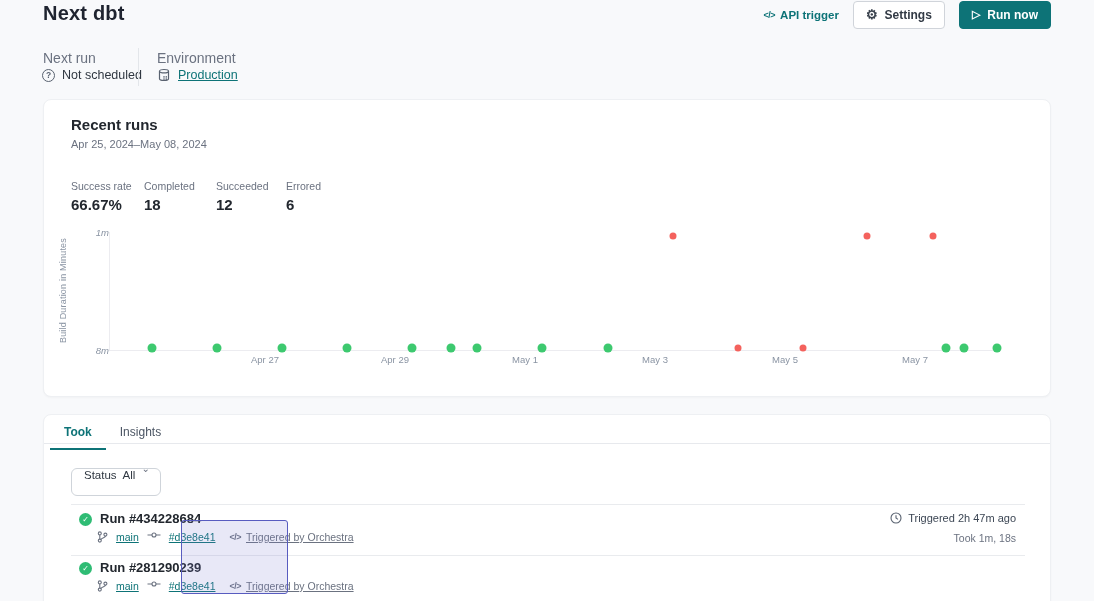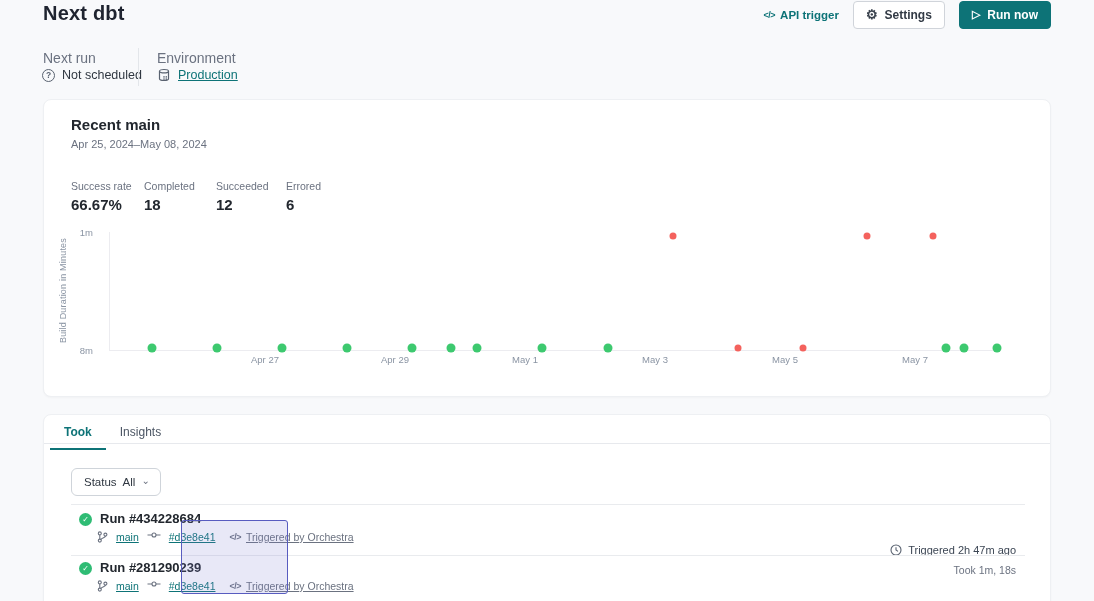--- a/index.html
+++ b/index.html
@@ -44,53 +44,53 @@
   .rr-range { left:27px; top:38px; font-size:11px; color:#6b7280; }
   .rr-stats { left:27px; top:80px; display:flex; }
   .stat { display:flex; flex-direction:column; gap:4px; }
   .stat-label { font-size:10.5px; color:#6b7280; }
   .stat-value { font-size:15px; font-weight:700; color:#22272e; }
 
   
   .plot { left:65px; top:132px; width:915px; height:118px; }
   .y-axis-line { position:absolute; left:0; top:0; width:1px; height:119px; background:#ececf0; }
   .x-axis-line { position:absolute; left:0; top:118px; width:892px; height:1px; background:#ececf0; }
-  .ytick { position:absolute; right:100%; margin-right:16px; transform:translateY(-50%);
-           font-size:9.5px; color:#8a94a3; white-space:nowrap; }
+  .ytick { position:absolute; right:100%; margin-right:0; transform:translateY(-50%);
+           font-size:9.5px; color:#8a94a3; white-space:nowrap;font-style:italic; }
   .ylab-wrap { left:14px; top:132px; height:118px; display:flex; align-items:center; }
   .ylab { writing-mode:vertical-rl; transform:rotate(180deg); font-size:9px; color:#8a94a3; letter-spacing:.2px; }
   .xtick { position:absolute; top:122px; transform:translateX(-50%); font-size:9.5px; color:#8a94a3; white-space:nowrap; }
   .dot { position:absolute; border-radius:50%; transform:translate(-50%,-50%); cursor:pointer; }
   .dot-success { width:9px; height:9px; }
   .dot-error { width:7px; height:7px; }
 
   
   .tabs { left:6px; top:8px; display:flex; }
   .tab { padding:2px 14px 9px 14px; font-size:12px; cursor:pointer; color:#4b5563; }
   .tab.active { color:#0d7377; font-weight:700; border-bottom:2px solid #0d7377; }
   .tab-divider { left:0; top:28px; width:1006px; height:1px; background:#e7e9ed; }
-  .status-filter { left:27px; top:53px; height:28px; padding:0 10px 0 12px; display:flex; align-items:center; gap:6px;
+  .status-filter { left:27px; top:53px; height:28px; padding:0 10px 0 12px; display:flex; gap:6px;
                    border:1px solid #cfd4da; border-radius:6px; background:#fff; cursor:pointer; }
   .status-filter .f-label { font-size:11.5px; color:#2f3741; }
   .status-filter .f-value { font-size:11.5px; color:#2f3741; }
   .chev { font-size:10px; color:#6b7280; line-height:.6; margin-top:-3px; }
   .h-divider { left:27px; width:954px; height:1px; background:#e9ebee; }
 
   .run-row { left:27px; width:954px; height:42px; }
   .run-status { position:absolute; left:8px; top:1px; width:13px; height:13px; border-radius:50%;
                 background:#2fbc74; color:#fff; font-size:8px; display:flex; align-items:center; justify-content:center; }
   .run-title { position:absolute; left:29px; top:-1px; font-size:13px; font-weight:700; color:#22272e; }
   .run-sub { position:absolute; left:26px; top:19px; display:flex; align-items:flex-start; gap:8px; }
   .mini-link { font-size:10.5px; color:#0d7377; text-decoration:underline; }
   .mini-icon { color:#6b7280; display:flex; align-items:center; }
   .trigger-badge { display:flex; align-items:center; gap:5px; margin-left:6px; color:#6b7280; }
   .trigger-link { font-size:10.5px; color:#6b7280; text-decoration:underline; }
   .run-right { position:absolute; right:9px; top:0; text-align:right; }
   .triggered-line { display:flex; align-items:center; gap:6px; justify-content:flex-end;
-                    font-size:11px; color:#3c4654;margin-top:32px; }
+                    font-size:11px; color:#3c4654; }
   .took-line { margin-top:8px; font-size:10.5px; color:#6b7280; }
 
   
   .inspect-overlay { left:181px; top:520px; width:107px; height:74px; border:1.5px solid #585cc0;
                      background:rgba(125,130,212,.18); border-radius:3px; pointer-events:none; }
 
   svg { display:block; }
 </style>
 </head>
 <body>
@@ -127,21 +127,21 @@
       <rect x="6.3" y="8.2" width="1.4" height="1.4" fill="#596270" stroke="none"></rect>
       <rect x="8.6" y="8.2" width="1.4" height="1.4" fill="#596270" stroke="none"></rect>
       <rect x="6.3" y="10.4" width="1.4" height="1.4" fill="#596270" stroke="none"></rect>
       <rect x="8.6" y="10.4" width="1.4" height="1.4" fill="#596270" stroke="none"></rect>
     </svg>
   </span>
   <a class="prod-link">Production</a>
 </div>
 
 <section class="abs card card-chart">
-  <div class="abs rr-title">Recent main</div>
+  <div class="abs rr-title">Recent runs</div>
   <div class="abs rr-range">Apr 25, 2024–May 08, 2024</div>
 
   <div class="abs rr-stats">
     <div class="stat" style="width:73px;">
       <span class="stat-label">Success rate</span>
       <span class="stat-value">66.67%</span>
     </div>
     <div class="stat" style="width:72px;">
       <span class="stat-label">Completed</span>
       <span class="stat-value">18</span>

